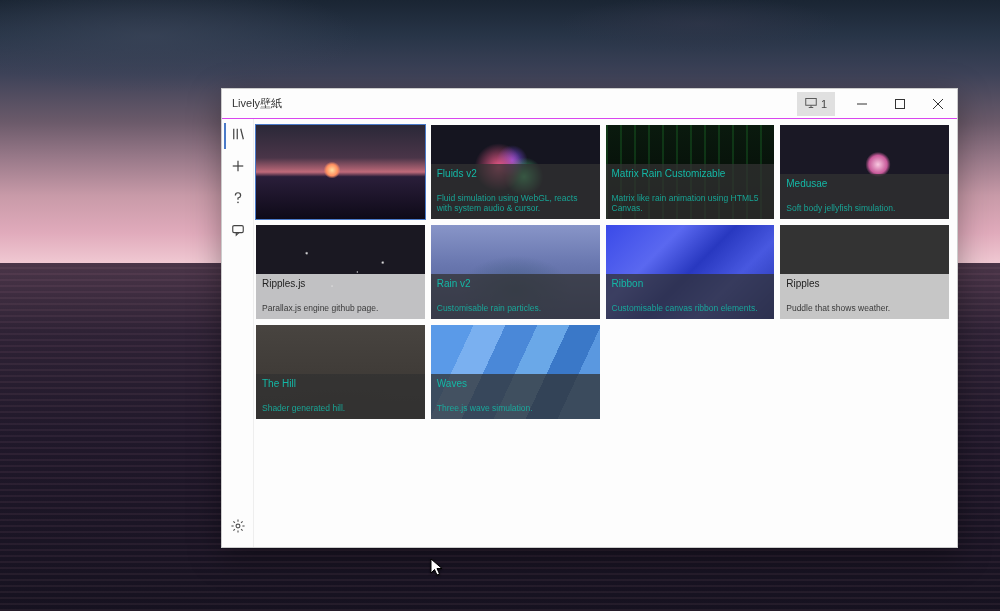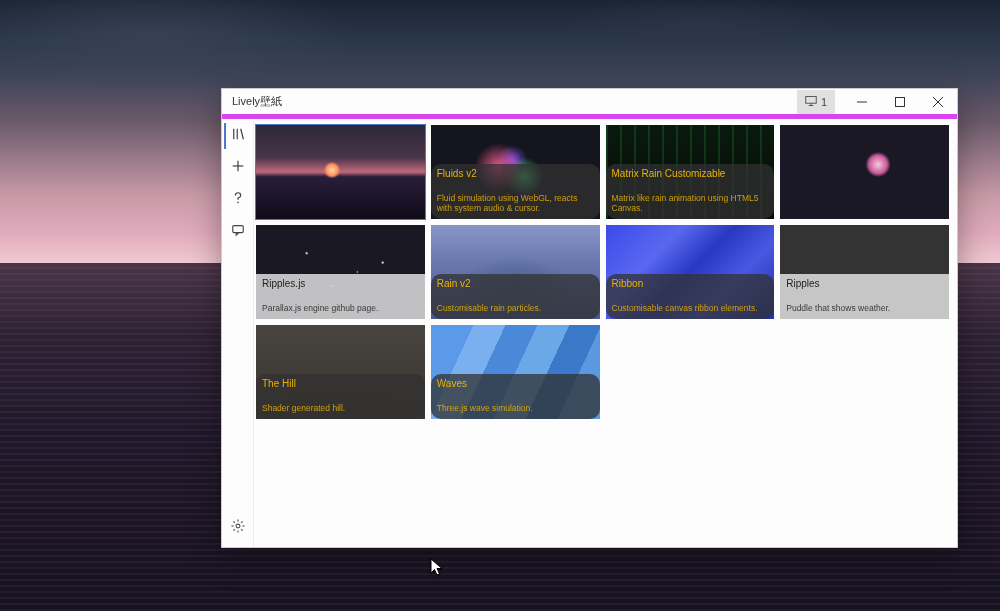--- a/index.html
+++ b/index.html
@@ -42,21 +42,21 @@
   display: flex;
   flex-direction: column;
 }
 .titlebar {
   height: 30px;
   display: flex;
   align-items: center;
   padding-left: 10px;
   font-size: 11px;
   color: #333;
-  border-bottom: 5px solid #d946ef;
+  border-bottom: 1px solid #d946ef;
 }
 .titlebar .title { flex: 0 0 auto; }
 .titlebar .spacer { flex: 1; }
 .monitor-btn {
   height: 24px; padding: 0 8px;
   background: #e0e0e0;
   display: flex; align-items: center; gap: 4px;
   font-size: 11px; color: #444;
   margin-right: 8px;
 }
@@ -107,22 +107,21 @@
   position: absolute; inset: 0;
 }
 .card-info {
   position: absolute; left:0; right:0; bottom:0;
   padding: 4px 6px 5px 6px;
   background: rgba(230,230,230,0.82);
   color: #222;
 }
 .card.dark-info .card-info {
   background: rgba(50,50,50,0.75);
-  color: #eab308;
-  border-radius: 10px;
+  color: #14b8a6;
 }
 .card-title { font-size: 10px; font-weight: 400; line-height: 1.2; }
 .card-desc { font-size: 8.5px; color: inherit; opacity: 0.85; line-height: 1.15; margin-top:14px; }
 
 .th-eternal {
   background:
     radial-gradient(circle 14px at 45% 48%, #ffdfa0, #ff9060 40%, transparent 60%),
     linear-gradient(180deg, #2a2838 0%, #4a3548 35%, #c06a7a 50%, #2a1e3a 55%, #0e0a18 100%);
 }
 .th-fluids {
@@ -306,20 +305,24 @@
           </div>
           <div class="card dark-info">
             <div class="card-thumb th-matrix"></div>
             <div class="card-info">
               <div class="card-title">Matrix Rain Customizable</div>
               <div class="card-desc">Matrix like rain animation using HTML5 Canvas.</div>
             </div>
           </div>
           <div class="card dark-info">
             <div class="card-thumb th-medusae"></div>
+            <div class="card-info">
+              <div class="card-title">Medusae</div>
+              <div class="card-desc">Soft body jellyfish simulation.</div>
+            </div>
           </div>
           <div class="card">
             <div class="card-thumb th-parallax"></div>
             <div class="card-info">
               <div class="card-title">Ripples.js</div>
               <div class="card-desc">Parallax.js engine github page.</div>
             </div>
           </div>
           <div class="card dark-info">
             <div class="card-thumb th-rain"></div>

